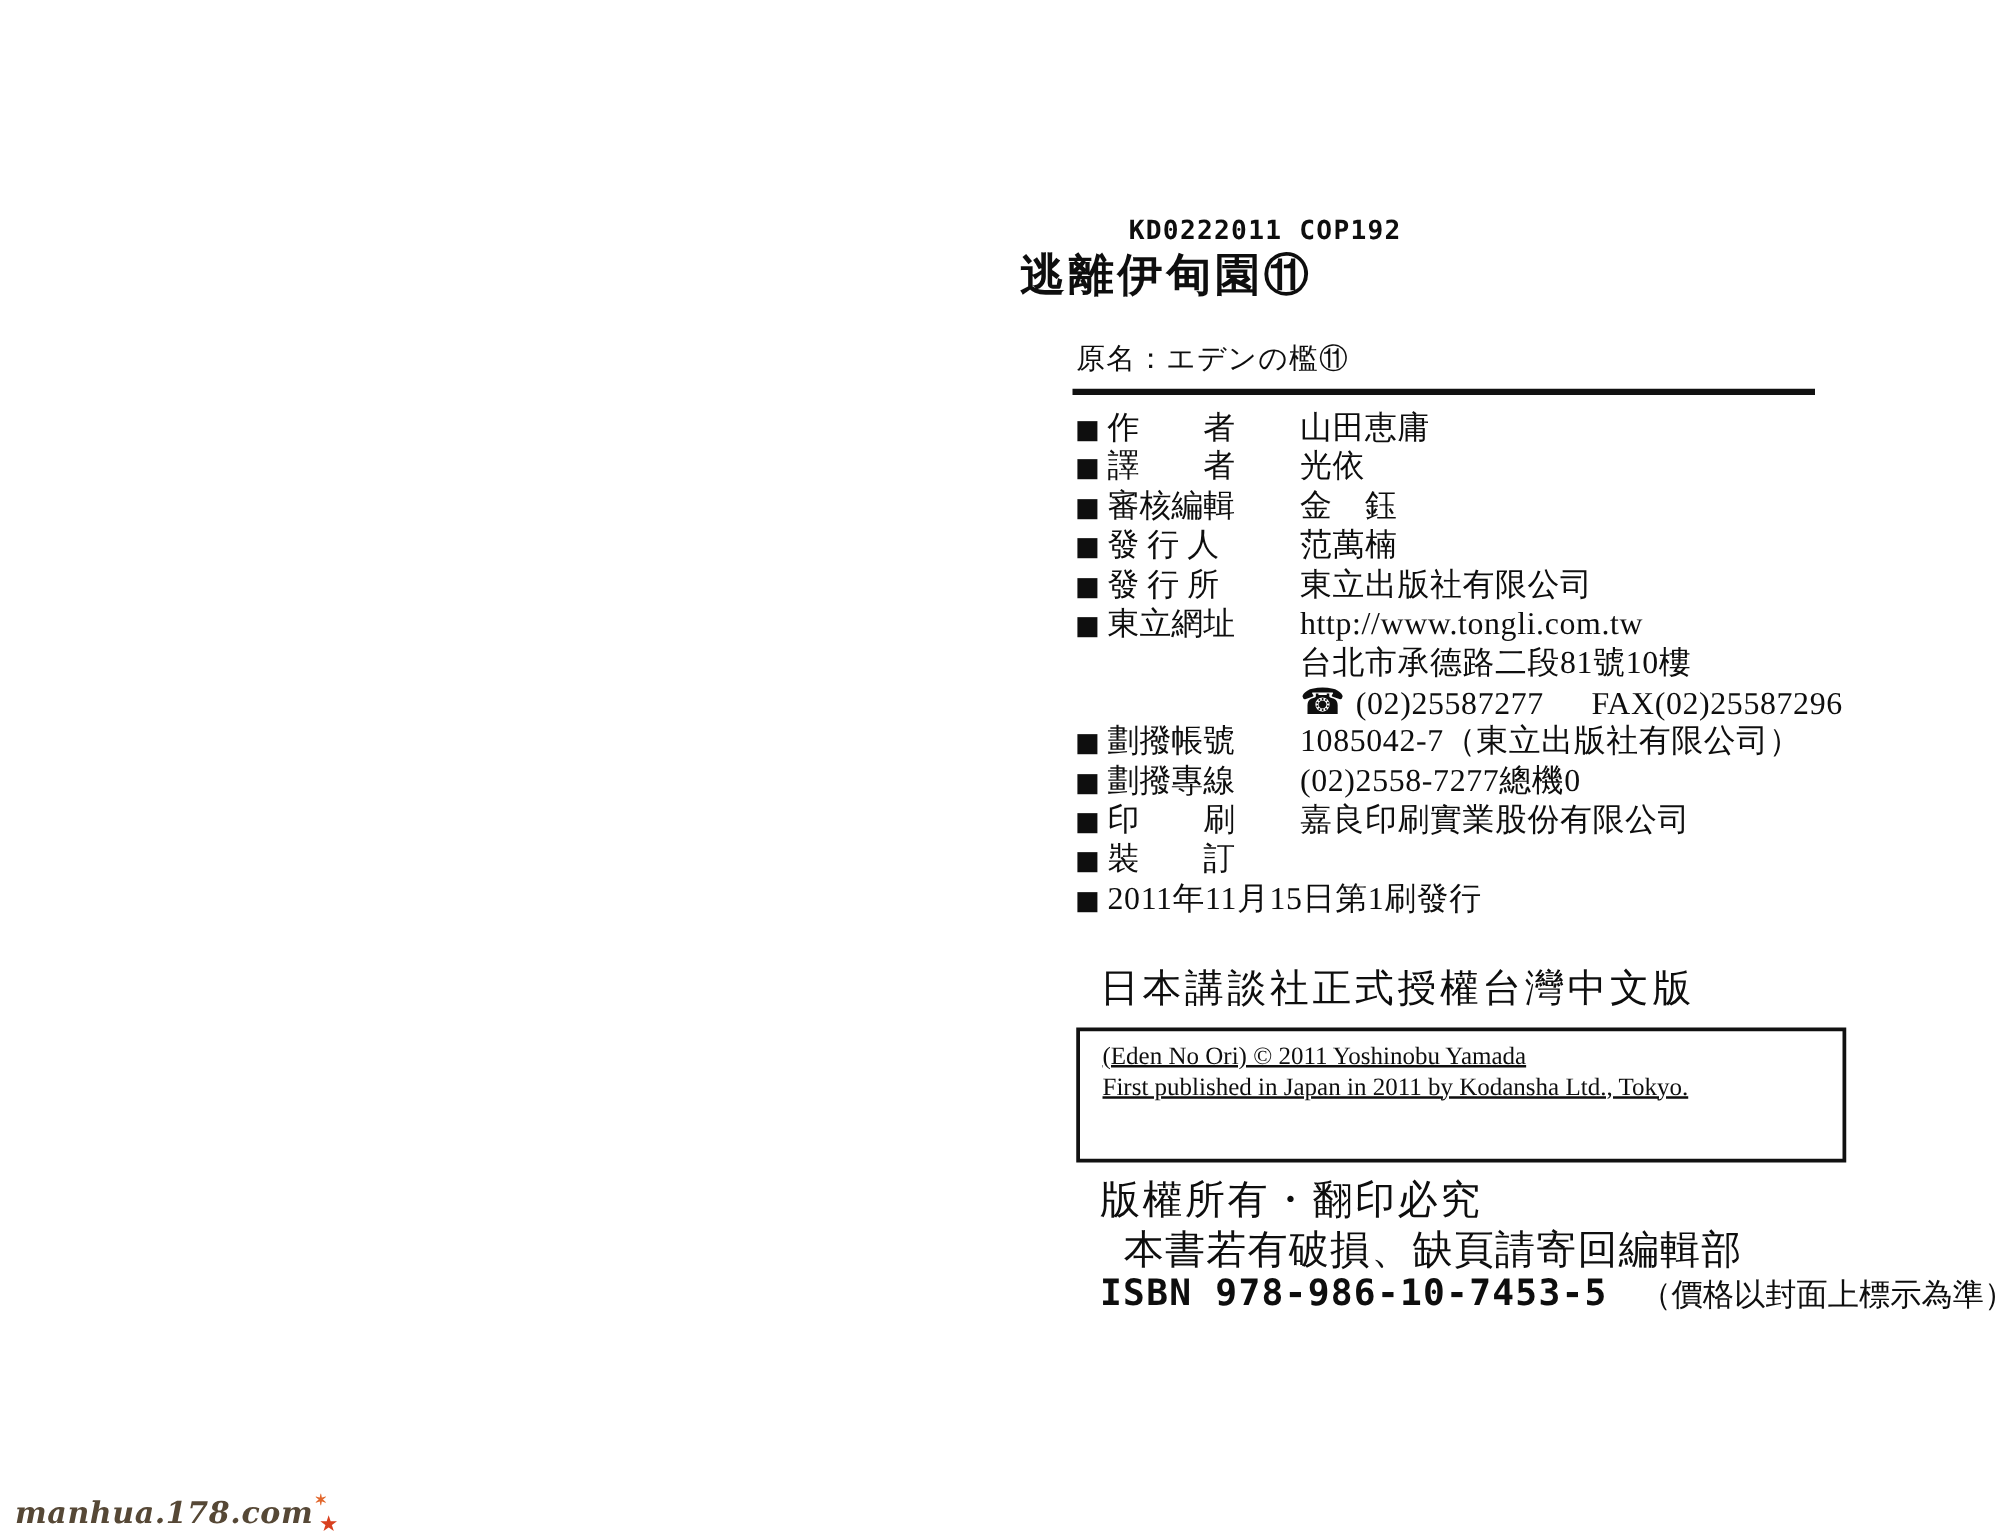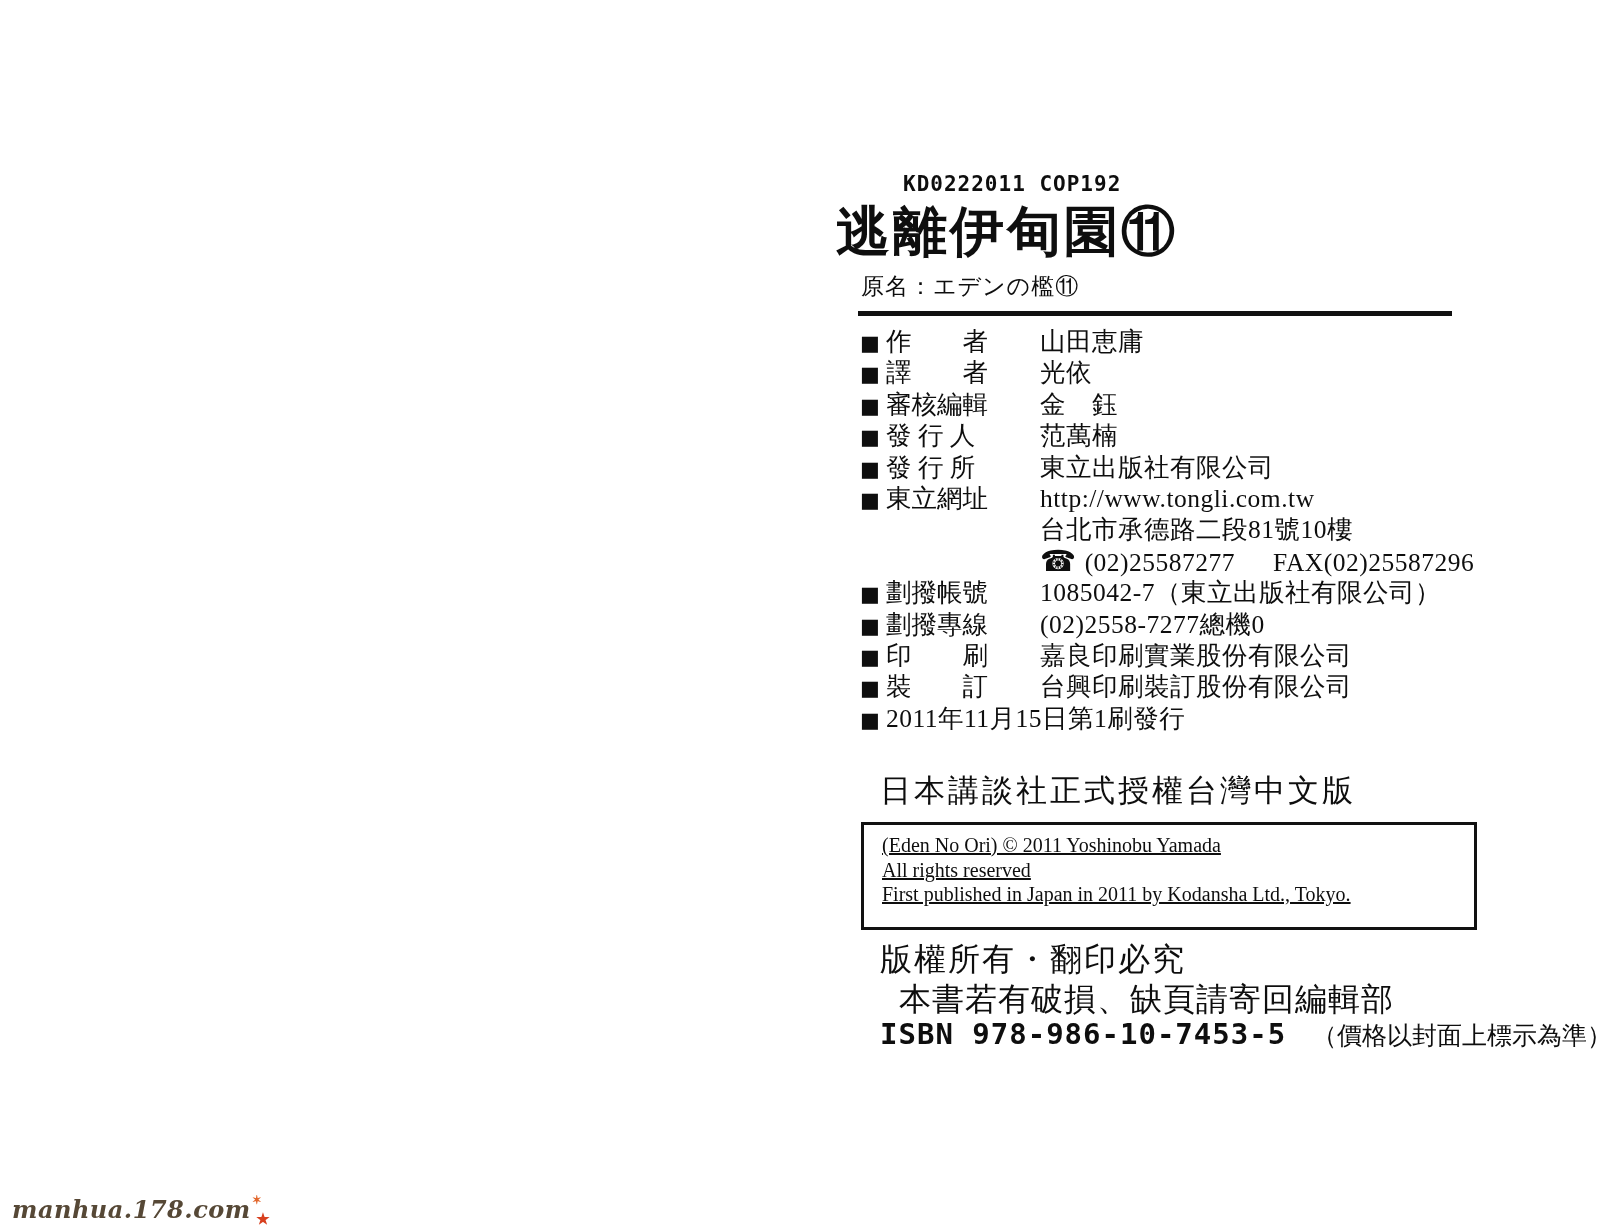--- a/index.html
+++ b/index.html
@@ -14,22 +14,22 @@
   .abs { position: absolute; white-space: nowrap; }
 
   .code-line {
     left: 874px; top: 172px;
     font-family: "DejaVu Sans Mono", monospace;
     font-size: 21px; letter-spacing: 1px;
     font-weight: bold;
     margin-left: 29px;
   }
   .book-title {
-    left: 836px; top: 196px;
-    font-size: 54px; font-weight: bold;
+    left: 816px; top: 196px;
+    font-size: 36px; font-weight: bold;
     letter-spacing: 3px;
   }
   .book-subtitle {
     left: 861px; top: 271px;
     font-size: 23px; letter-spacing: 1px;
   }
   .title-rule {
     left: 858px; top: 311px;
     width: 594px; height: 5px;
     background: #111;
@@ -177,35 +177,33 @@
 
     <div class="info-row">
       <span class="bullet">■</span>
       <span class="label">印　　刷</span>
       <span class="value">嘉良印刷實業股份有限公司</span>
     </div>
 
     <div class="info-row">
       <span class="bullet">■</span>
       <span class="label">裝　　訂</span>
-      <span class="value">台興印刷裝訂股份有限公司</span>
     </div>
 
     <div class="info-row full">
       <span class="bullet">■</span>
       <span class="value">2011年11月15日第1刷發行</span>
     </div>
 
   </div>
 
   <div class="abs license-line">日本講談社正式授權台灣中文版</div>
 
   <div class="abs copyright-box">
     <div class="en-line">(Eden No Ori) © 2011 Yoshinobu Yamada</div>
-    <div class="en-line">All rights reserved</div>
     <div class="en-line">First published in Japan in 2011 by Kodansha Ltd., Tokyo.</div>
   </div>
 
   <div class="abs footer-line1">版權所有・翻印必究</div>
 
   <div class="abs footer-line2">本書若有破損、缺頁請寄回編輯部</div>
 
   <div class="abs isbn-row">
     <span class="isbn-number">ISBN 978-986-10-7453-5</span><span class="price-note">（價格以封面上標示為準）</span>
   </div>

